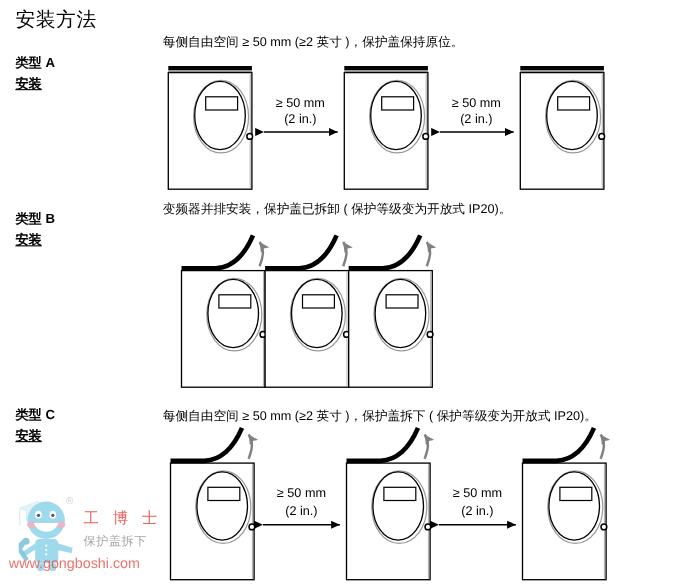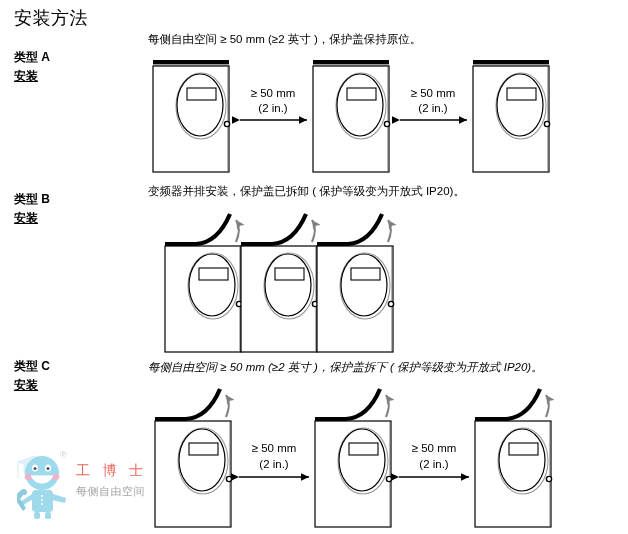--- a/index.html
+++ b/index.html
@@ -103,28 +103,28 @@
 <div class="row-label" style="top:16px;margin-top:32px;">
   <span>类型 A</span>
   <span class="l2">安装</span>
 </div>
 
 <div class="row-label" style="top:190px;">
   <span>类型 B</span>
   <span class="l2">安装</span>
 </div>
 
-<div class="row-label" style="top:357px;">
+<div class="row-label" style="top:368px;">
   <span>类型 C</span>
   <span class="l2">安装</span>
 </div>
 
 <div class="caption" style="top:32px;">每侧自由空间 ≥ 50 mm (≥2 英寸 )，保护盖保持原位。</div>
 <div class="caption" style="top:184px;text-align:right;">变频器并排安装，保护盖已拆卸 ( 保护等级变为开放式 IP20)。</div>
-<div class="caption" style="top:360px;font-style:italic;">每侧自由空间 ≥ 50 mm (≥2 英寸 )，保护盖拆下 ( 保护等级变为开放式 IP20)。</div>
+<div class="caption" style="top:372px;">每侧自由空间 ≥ 50 mm (≥2 英寸 )，保护盖拆下 ( 保护等级变为开放式 IP20)。</div>
 
 <svg class="diagram" width="628" height="534" viewBox="0 0 628 534" style="top:0;left:0;position:absolute;pointer-events:none;">
 
   <defs>
 
     <g id="drive-unit">
 
       <rect x="0" y="0" width="76" height="106" fill="#ffffff" stroke="#000000" stroke-width="1.2"></rect>
 
       <line x1="74.5" y1="1" x2="74.5" y2="105" stroke="#b5b5b5" stroke-width="1"></line>
@@ -286,14 +286,15 @@
 
     <rect x="30" y="60" width="6" height="7" rx="2" fill="#9fd9ec"></rect>
     <rect x="41" y="60" width="6" height="7" rx="2" fill="#9fd9ec"></rect>
 
     <g fill="#7fc4da" opacity="0.9">
       <path d="M13,42 L17,38 C19,36 23,37 23,40 C23,42 21,44 19,43 L16,47 L22,56 L19,59 L13,50 Z"></path>
     </g>
   </svg>
   <div class="wm-reg">®</div>
   <div class="wm-text-main">工 博 士</div>
-  <div class="wm-text-sub">每侧自由空间</div>
+  <div class="wm-text-sub">保护盖拆下</div>
+  <div class="wm-text-url">www.gongboshi.com</div>
 </div>
 
 </body></html>

